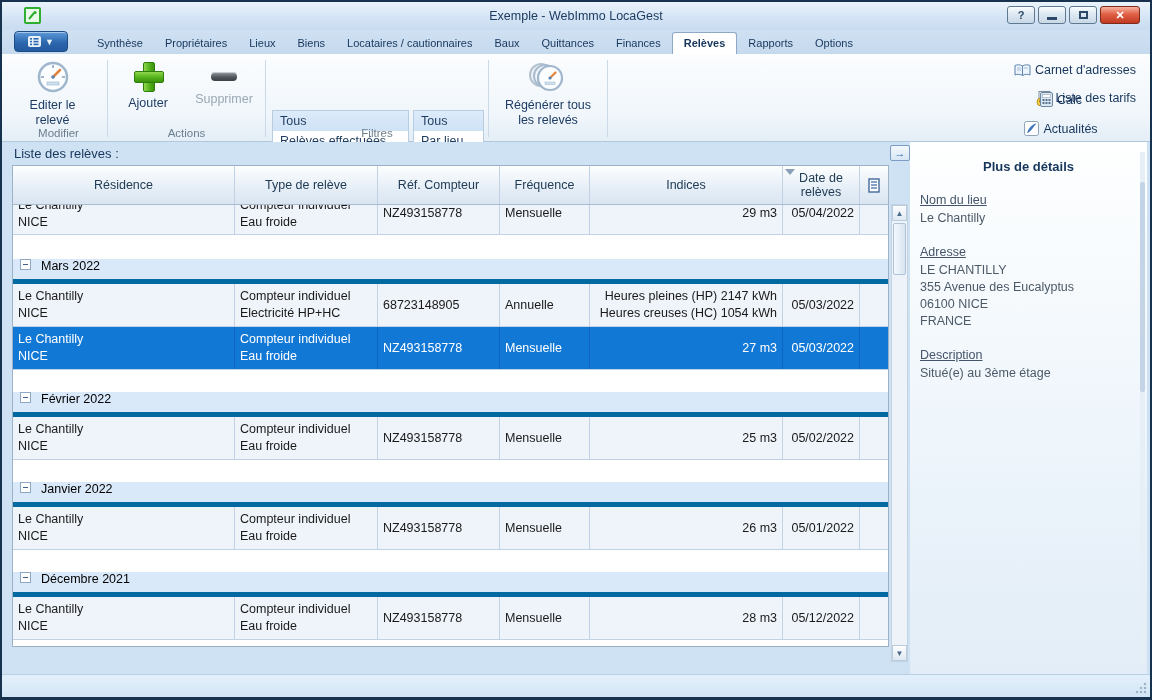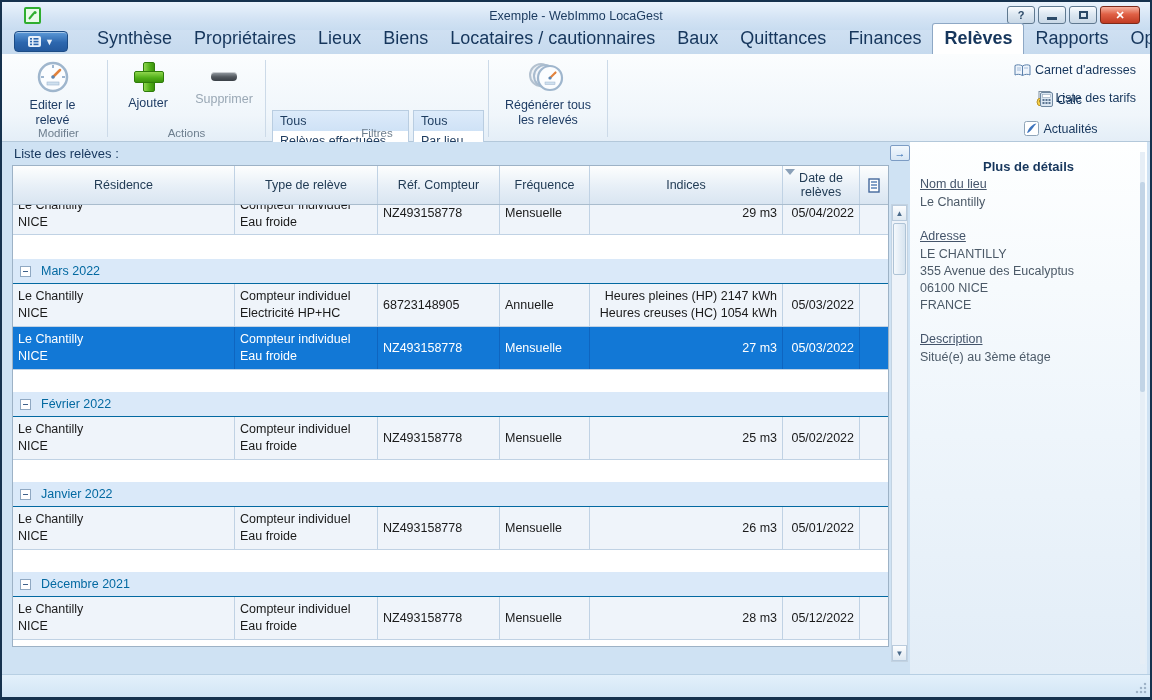--- a/index.html
+++ b/index.html
@@ -32,21 +32,21 @@
   
   .tabstrip { position:absolute; left:0; top:28px; width:100%; height:24px;
               background:linear-gradient(#cfe0f2,#c6daee); }
   .appmenu { position:absolute; left:12px; top:1px; width:54px; height:21px;
              border:1px solid #1c4c86; border-radius:4px;
              background:linear-gradient(#5d9ad8,#2d67ae 55%,#245a9e);
              display:flex; align-items:center; justify-content:center; gap:4px;
              box-shadow: inset 0 1px 0 rgba(255,255,255,.45); }
   .appmenu .caret { color:#eaf2fb; font-size:9px; }
   .tabs { position:absolute; left:84px; top:0; height:24px; display:flex; align-items:flex-end; }
-  .tab { padding:3px 11px 5px; font-size:18px; color:#16365c; white-space:nowrap; }
+  .tab { padding:3px 11px 5px; font-size:11px; color:#16365c; white-space:nowrap; }
   .tab.active { background:#fff; border:1px solid #8ea8c5; border-bottom:none;
                 border-radius:3px 3px 0 0; font-weight:bold; padding-top:4px; }
 
   
   .ribbon { position:absolute; left:0; top:52px; width:100%; height:88px;
             background:linear-gradient(#fbfdfe,#f0f6fb 70%,#e4eef7);
             border-bottom:1px solid #b3c8da; }
   .rgroup-label { position:absolute; bottom:2px; left:0; right:0; text-align:center;
                   font-size:11.5px; color:#6d7e8e; }
   .rsep { position:absolute; top:6px; bottom:4px; width:1px; background:#ccdae8; }
@@ -87,22 +87,22 @@
   .ghead .gcell { display:flex; align-items:center; justify-content:center; text-align:center;
                   color:#223c55; font-size:12.5px; padding:2px; position:relative; }
   .sort-arrow { position:absolute; left:2px; top:3px; width:0; height:0;
       border-left:5px solid transparent; border-right:5px solid transparent; border-top:6px solid #8aa0b8; }
   .drow { height:43px; background:#eff4fa; border-bottom:1px solid #c0d2e4; }
   .drow .gcell { display:flex; flex-direction:column; justify-content:center; line-height:17px; }
   .drow .c-ind, .drow .c-date { align-items:flex-end; }
   .drow.selected { background:#1278d6; }
   .drow.selected .gcell { color:#fff; border-right-color:#0e65c0; }
   .gap { background:#fff; }
-  .grp { height:25px; background:#dae9f9; display:flex; align-items:center;
-         font-size:12.5px; color:#0369a1; border-bottom:1px solid #0369a1; }
+  .grp { height:25px; background:#dae9f9; display:flex; align-items:flex-start;
+         font-size:12.5px; color:#000000; border-bottom:5px solid #0369a1; }
   .grp .box { width:11px; height:11px; margin:0 10px 0 7px; background:#fff;
       border:1px solid #8fa8c2; position:relative; }
   .grp .box::after { content:""; position:absolute; left:2px; top:4px; width:5px; height:1px; background:#40618a; }
   .clip { overflow:hidden; background:#eff4fa; border-bottom:1px solid #c0d2e4; }
   .clip .drow { margin-top:-13px; border-bottom:none; height:43px; }
 
   
   .vscroll { position:absolute; left:889px; top:62px; width:17px; height:458px;
              background:#eef3f9; border:1px solid #c3d3e2; }
   .sbtn { position:absolute; left:0; width:15px; height:16px;
@@ -500,21 +500,21 @@
     </div>
 
     <div class="vscroll">
       <div class="sbtn" style="top:0;">▲</div>
       <div class="sthumb"></div>
       <div class="sbtn" style="bottom:0;">▼</div>
     </div>
 
     <div class="details">
       <h2>Plus de détails</h2>
-      <div class="dsec" style="margin-top:2px;">
+      <div class="dsec" style="margin-top:18px;">
         <div class="dlabel">Nom du lieu</div>
         <div>Le Chantilly</div>
       </div>
       <div class="dsec" style="margin-top:17px;">
         <div class="dlabel">Adresse</div>
         <div>LE CHANTILLY</div>
         <div>355 Avenue des Eucalyptus</div>
         <div>06100 NICE</div>
         <div>FRANCE</div>
       </div>

